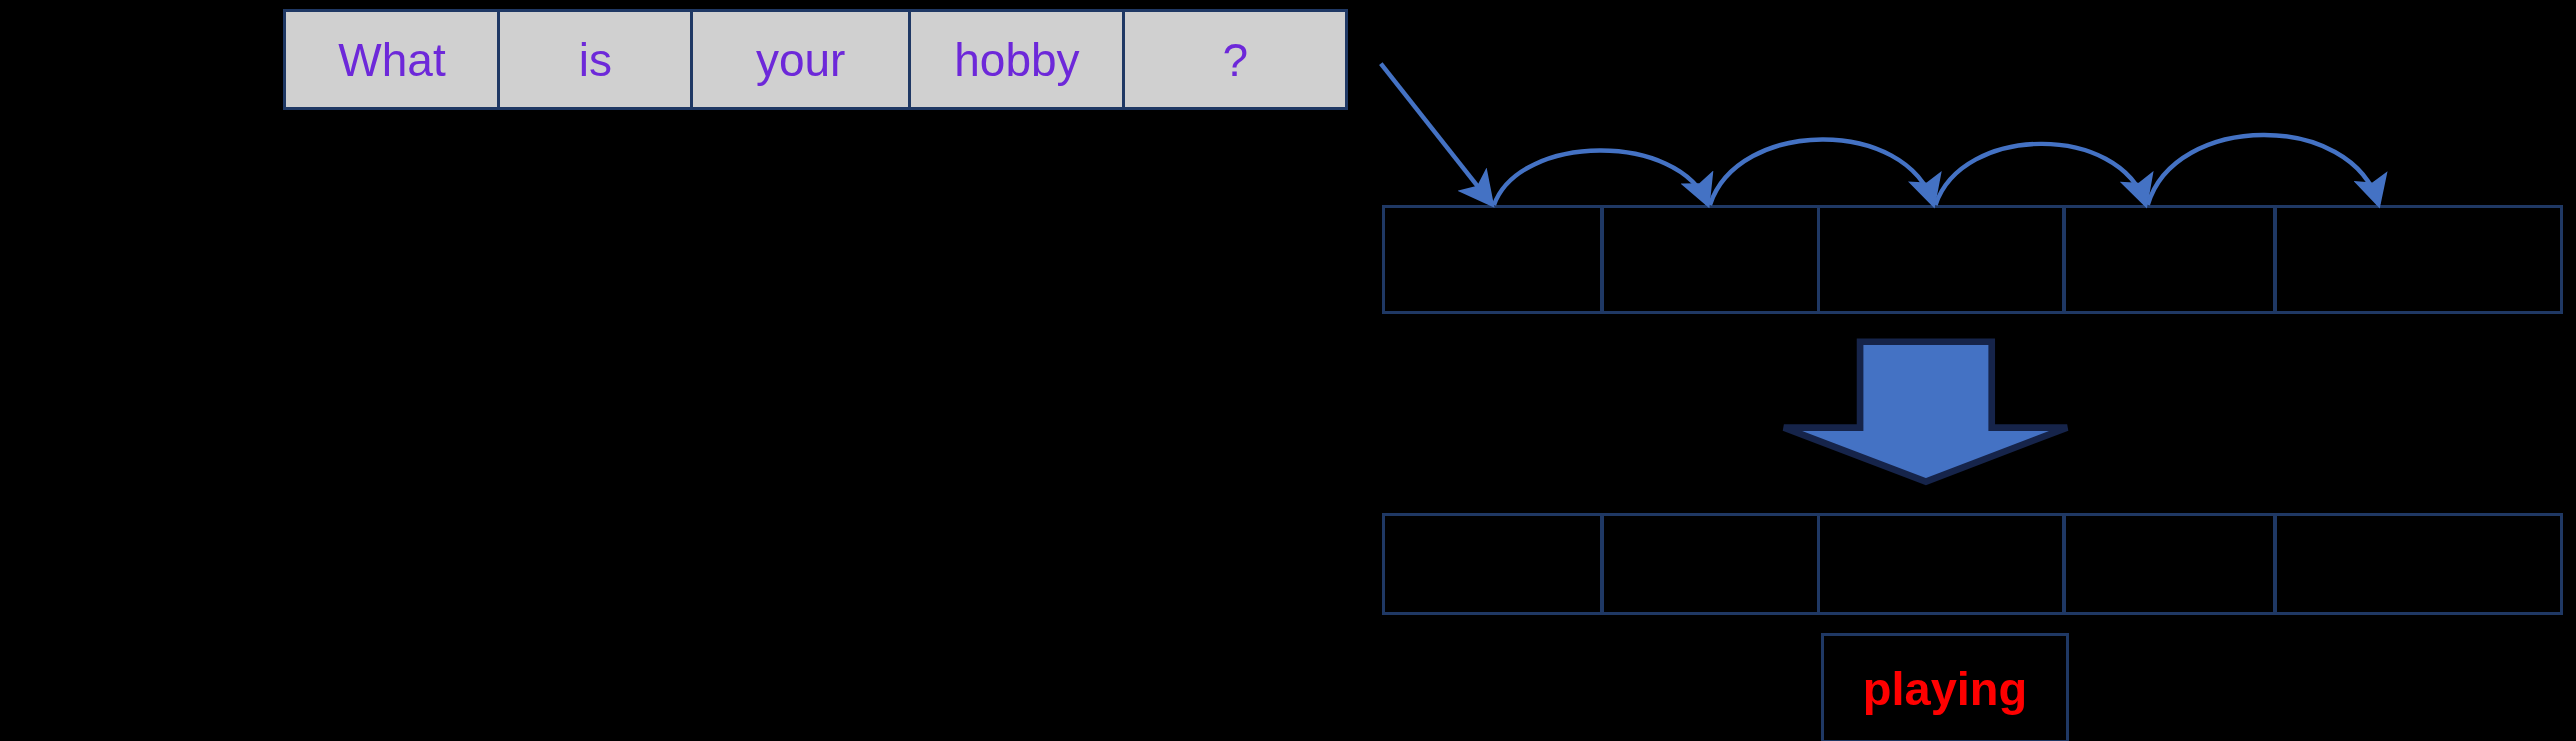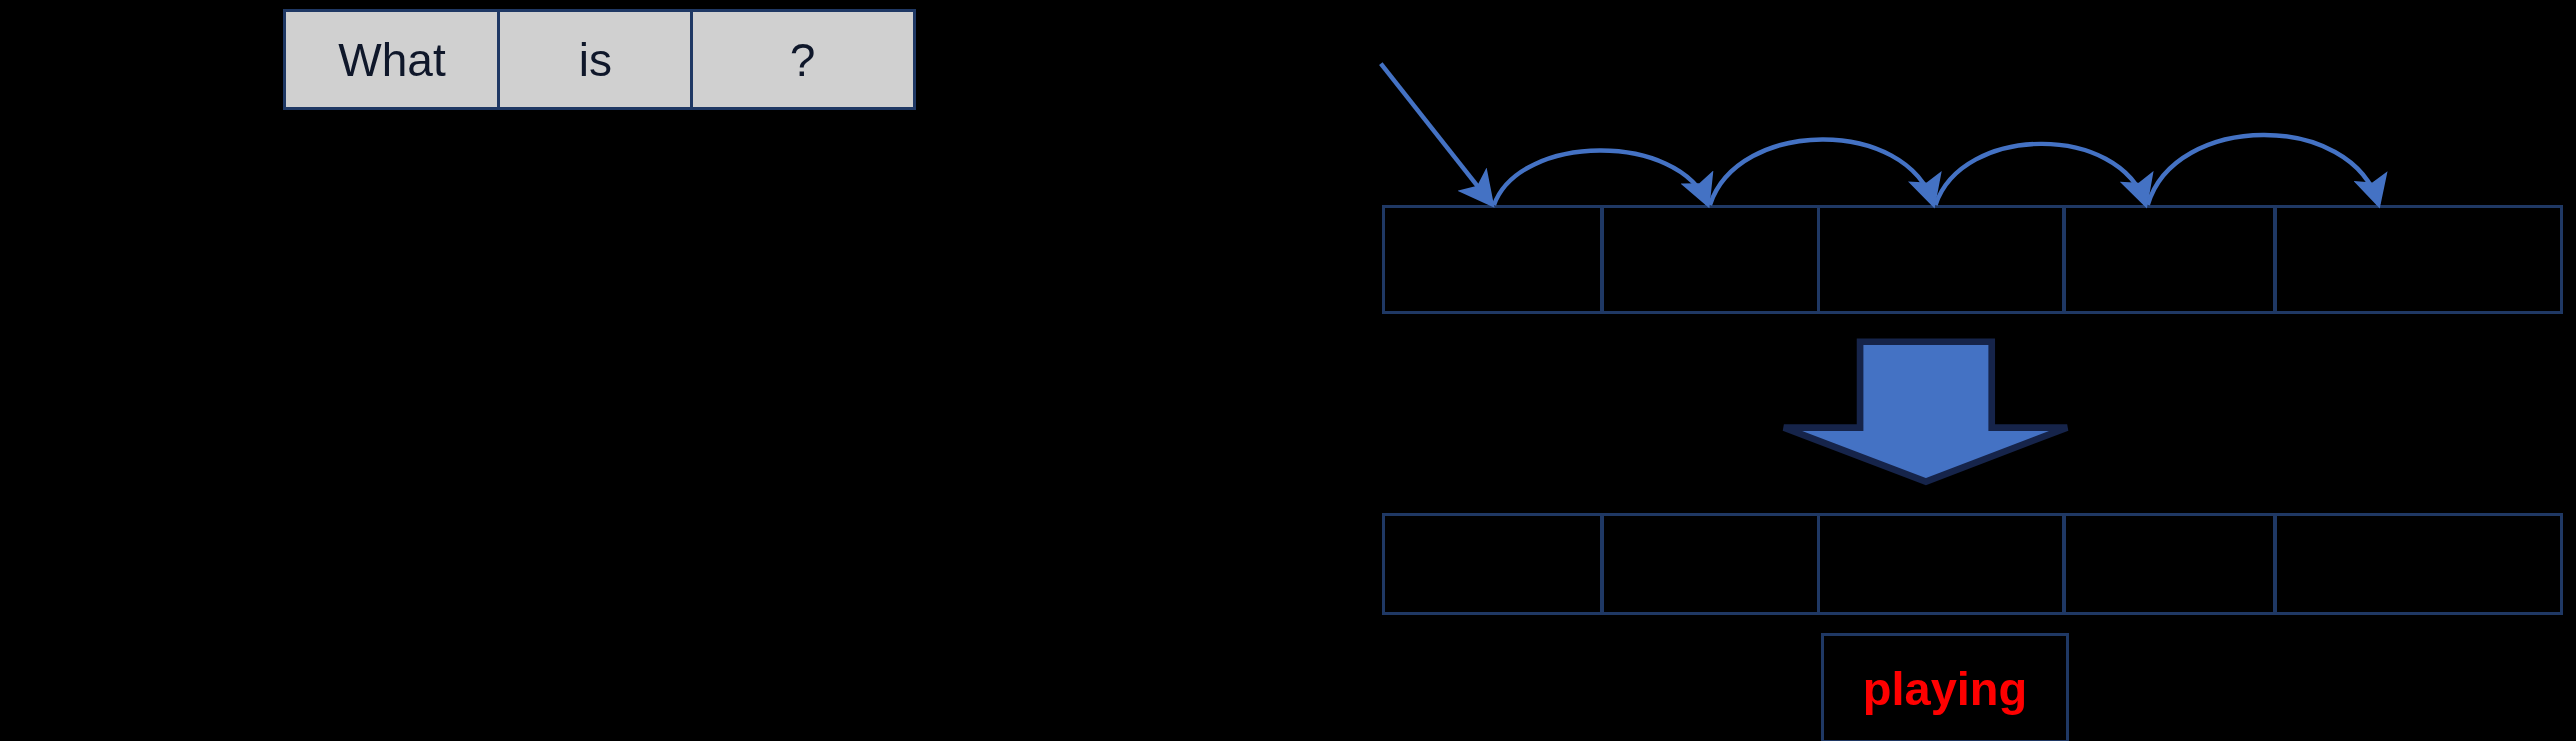--- a/index.html
+++ b/index.html
@@ -46,21 +46,21 @@
     top: 9px;
     width: 1102px;
     height: 101px;
   }
   #source-table .cell {
     background: #D0D0D0;
     height: 101px;
   }
   #source-table .cell-label {
     font-size: 46px;
-    color: #0f172a;
+    color: #6d28d9;
     line-height: 1;
     letter-spacing: 0px;
     white-space: nowrap;
   }
 
   
   #encoder-table {
     left: 1382px;
     top: 205px;
     width: 1192px;
@@ -119,20 +119,26 @@
 
 <div id="stage">
 
   <div class="grid" id="source-table">
     <div class="cell" style="width:218px">
       <span class="cell-label">What</span>
     </div>
     <div class="cell" style="width:196px">
       <span class="cell-label">is</span>
     </div>
+    <div class="cell" style="width:222px">
+      <span class="cell-label">your</span>
+    </div>
+    <div class="cell" style="width:218px">
+      <span class="cell-label">hobby</span>
+    </div>
     <div class="cell" style="width:226px">
       <span class="cell-label">?</span>
     </div>
   </div>
 
   <div class="grid" id="encoder-table">
     <div class="cell" style="width:222px">
       <span class="cell-label"></span>
     </div>
     <div class="cell" style="width:220px">

